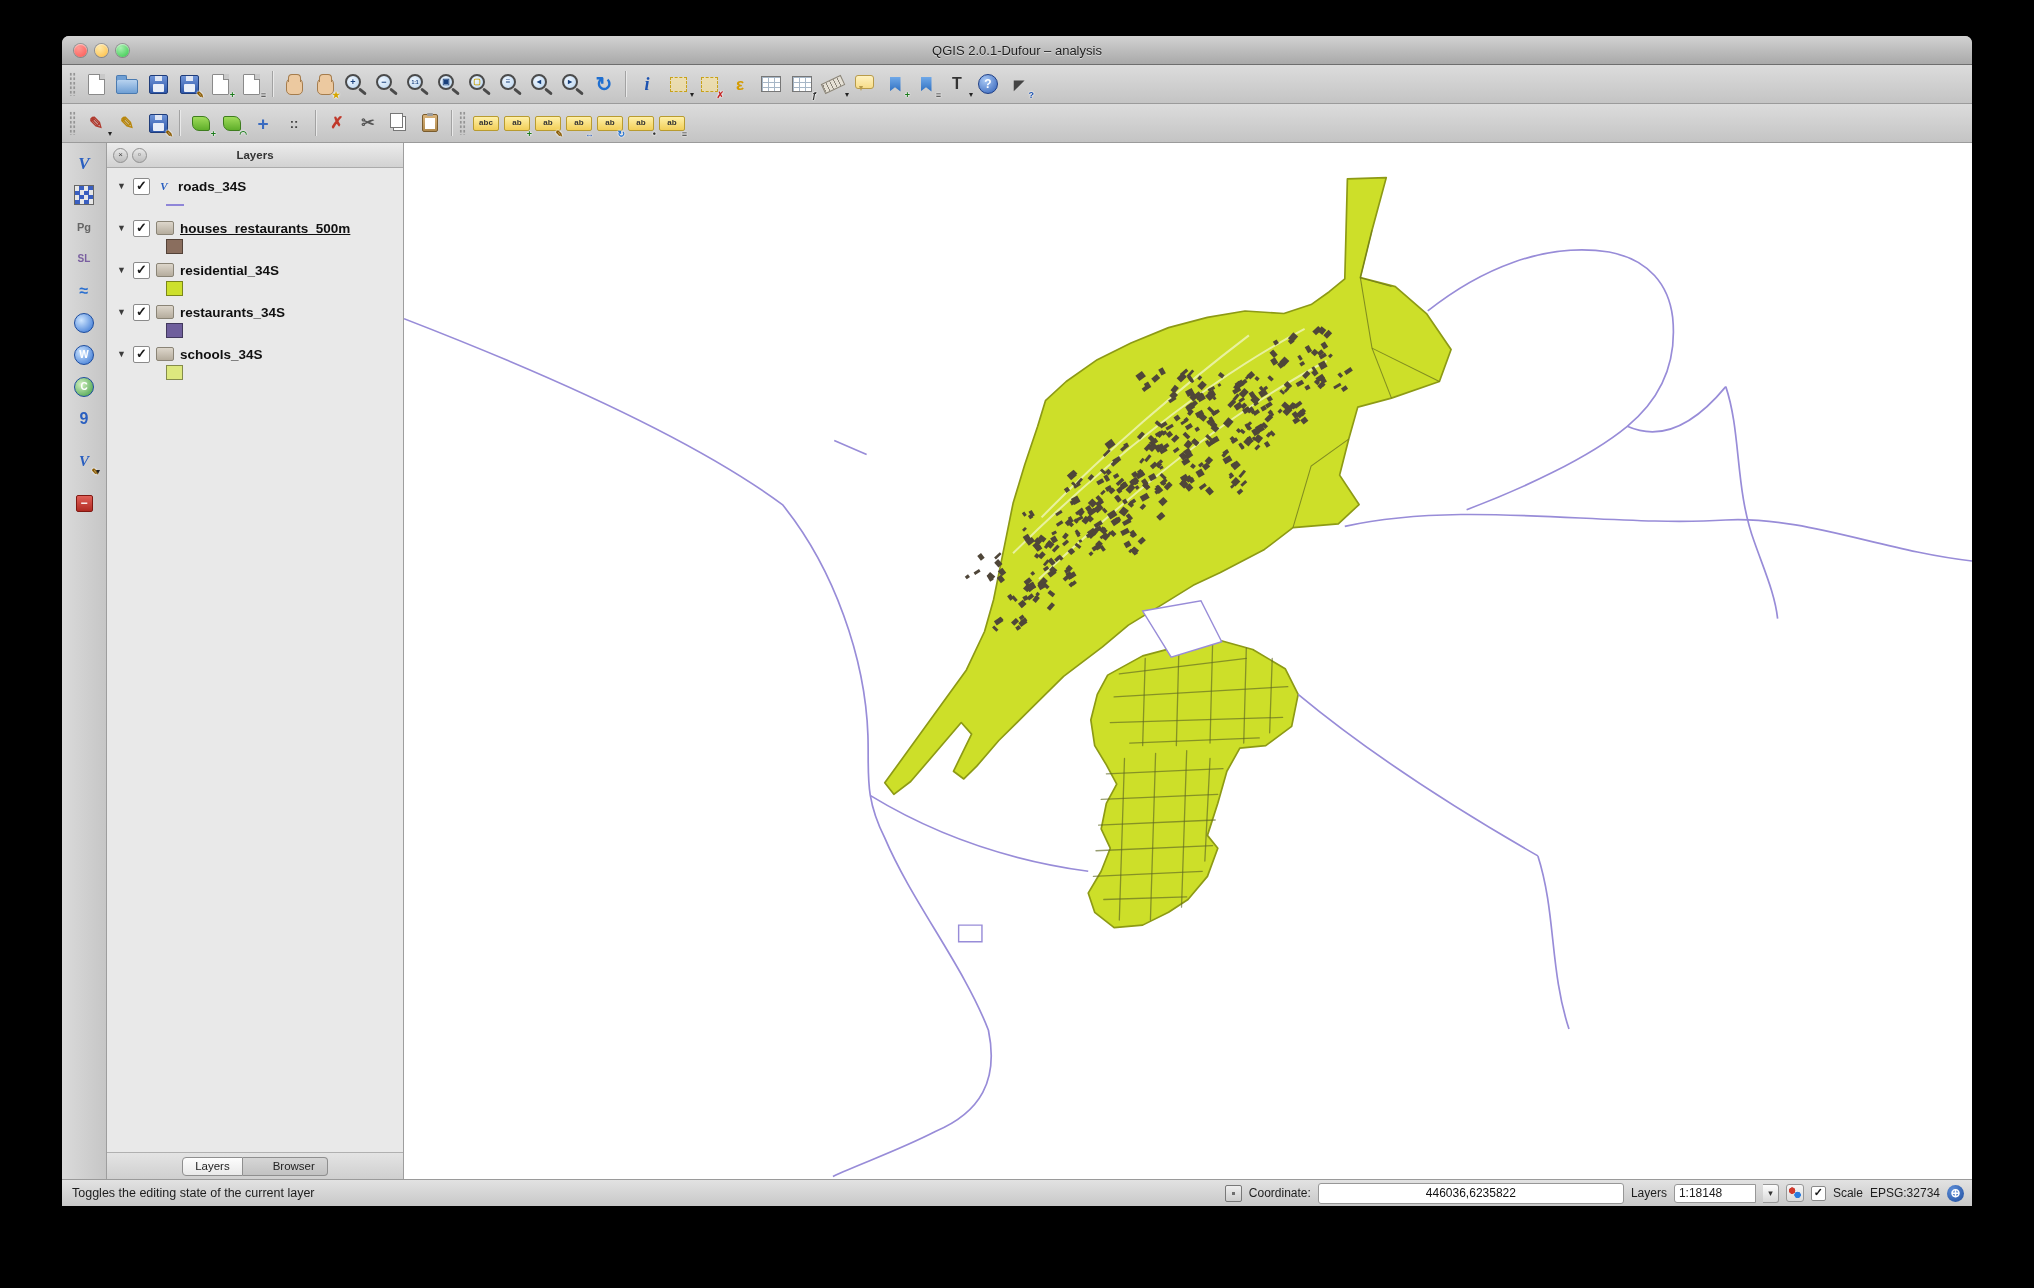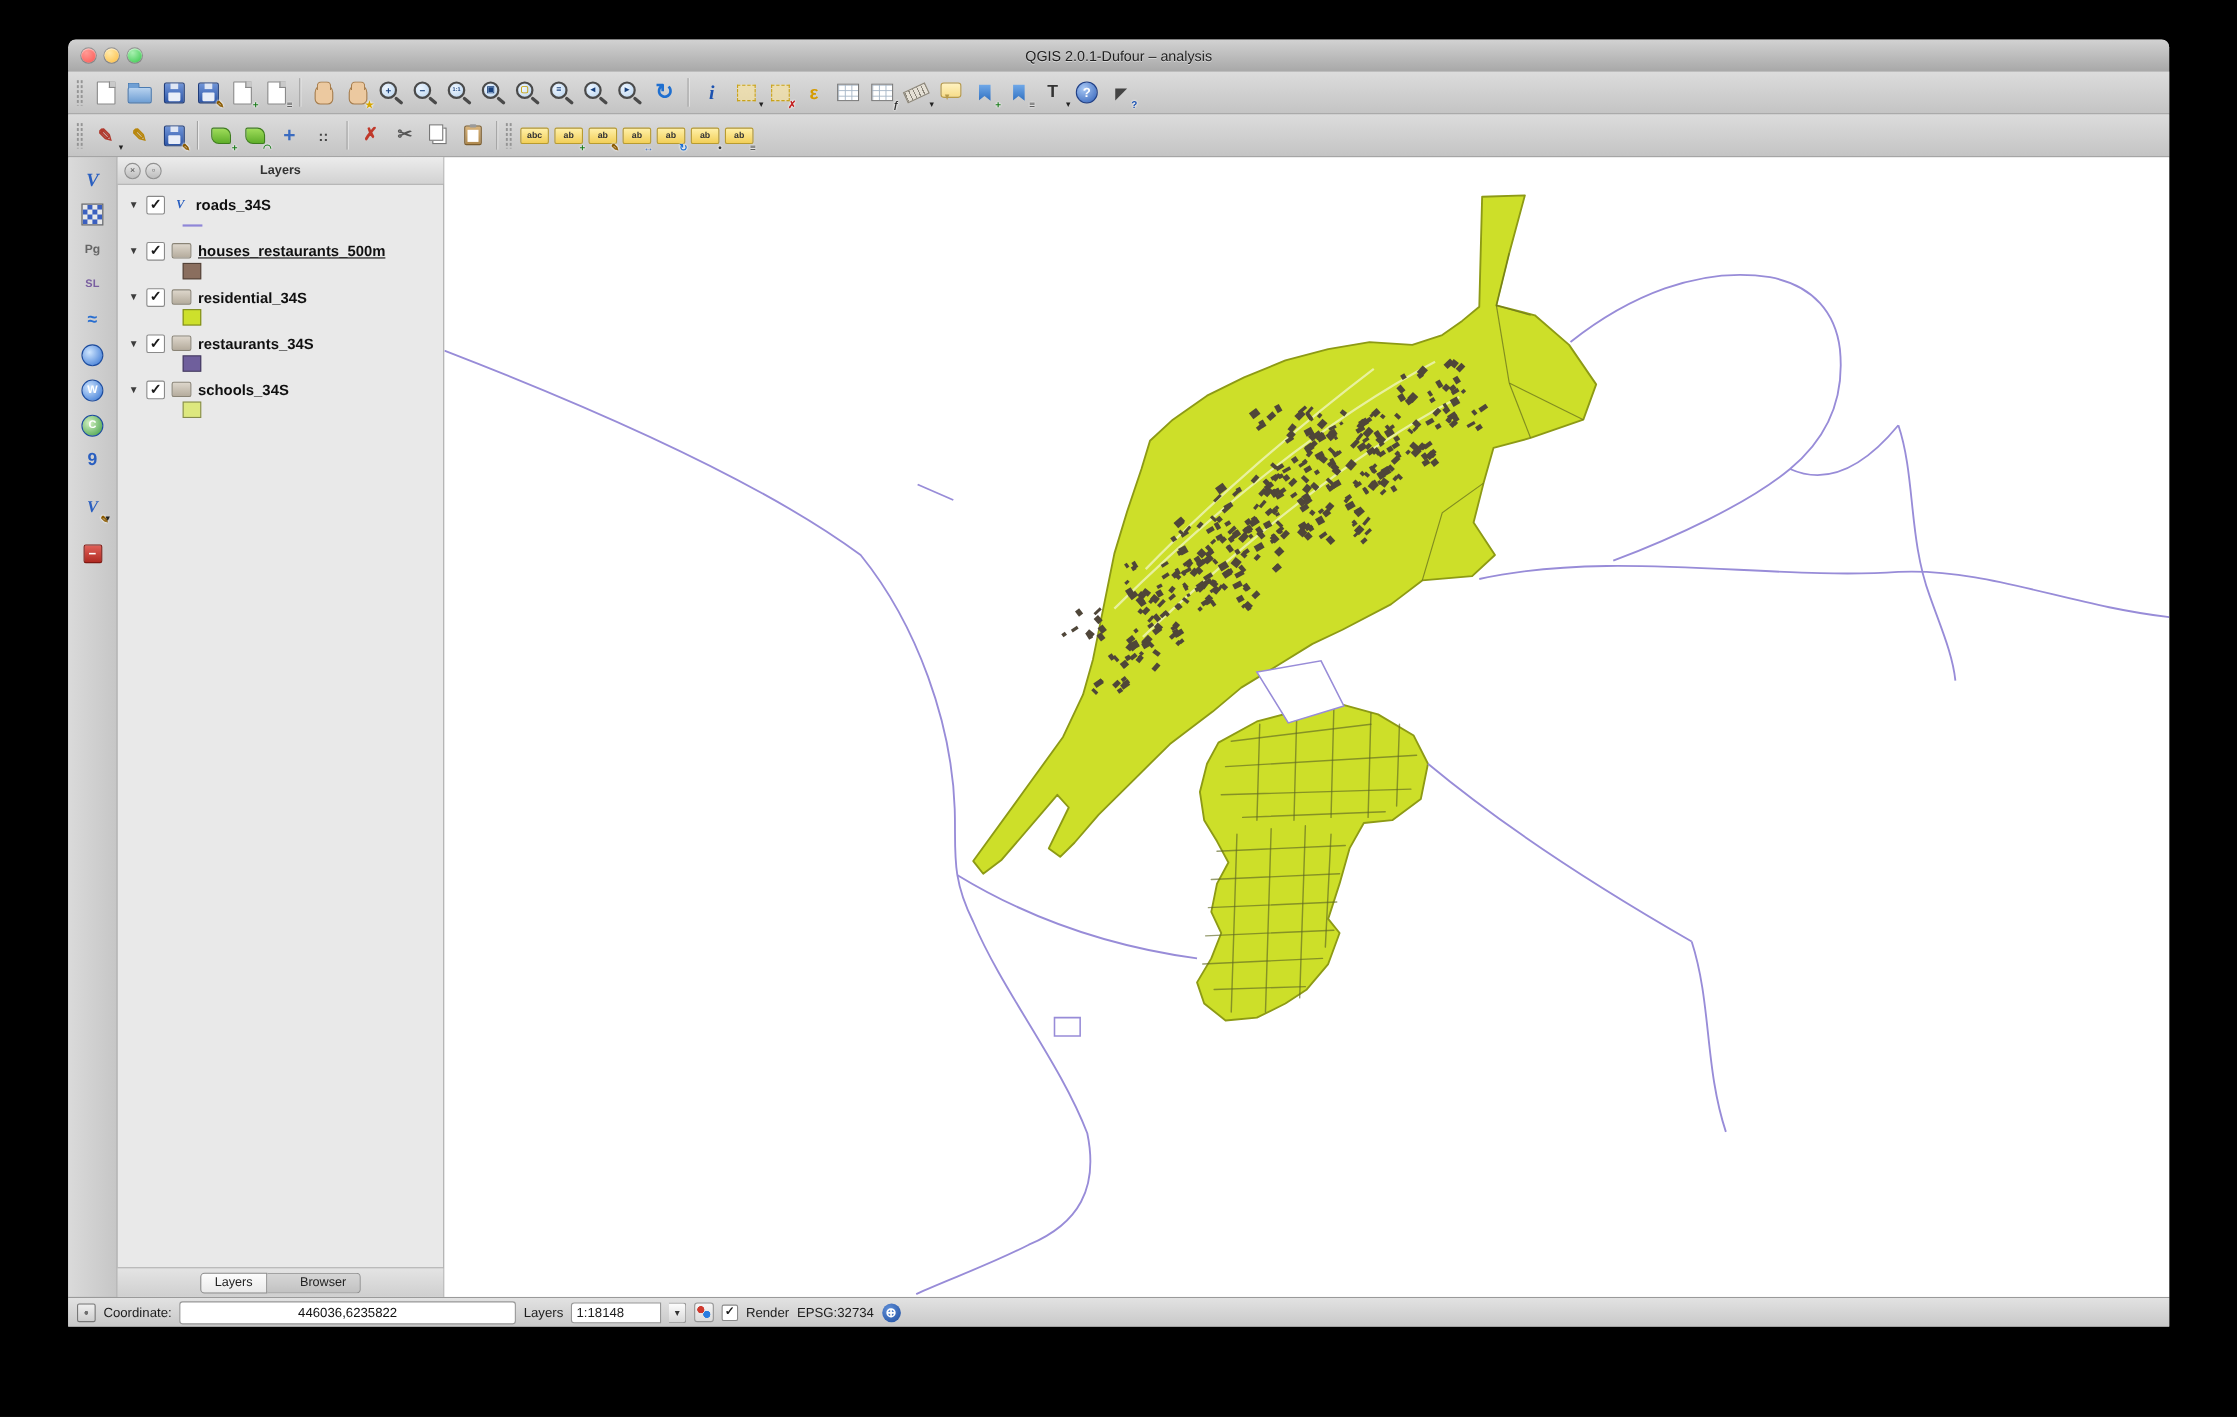--- a/index.html
+++ b/index.html
@@ -884,28 +884,29 @@
             <rect x="686.1" y="214.5" width="4.9" height="3.8" transform="rotate(-33 688.6 216.4)"></rect>
             <rect x="688.9" y="209.2" width="5.7" height="4.3" transform="rotate(-45 691.7 211.4)"></rect>
             <rect x="682.3" y="203.5" width="5.7" height="3.5" transform="rotate(-47 685.2 205.2)"></rect>
           </g>
         </svg>
       </div>
 
   </div>
 
   <div class="statusbar">
+    <div class="status-msg">Toggles the editing state of the current layer</div>
     <span class="s-extent-icon"></span>
     <span class="s-label">Coordinate:</span>
     <input class="coord-input" value="446036,6235822" style="">
     <span class="s-label">Layers</span>
     <div class="scale-combo">
       <span>1:18148</span>
     </div>
     <button class="combo-arrow">▾</button>
     <span class="s-paint-icon"></span>
     <span class="cb small">✓</span>
-    <span class="s-label">Render</span>
+    <span class="s-label">Scale</span>
     <span class="s-label">EPSG:32734</span>
     <span class="s-crs-icon">⊕</span>
   </div>
 
 </div>
 
 </body></html>

